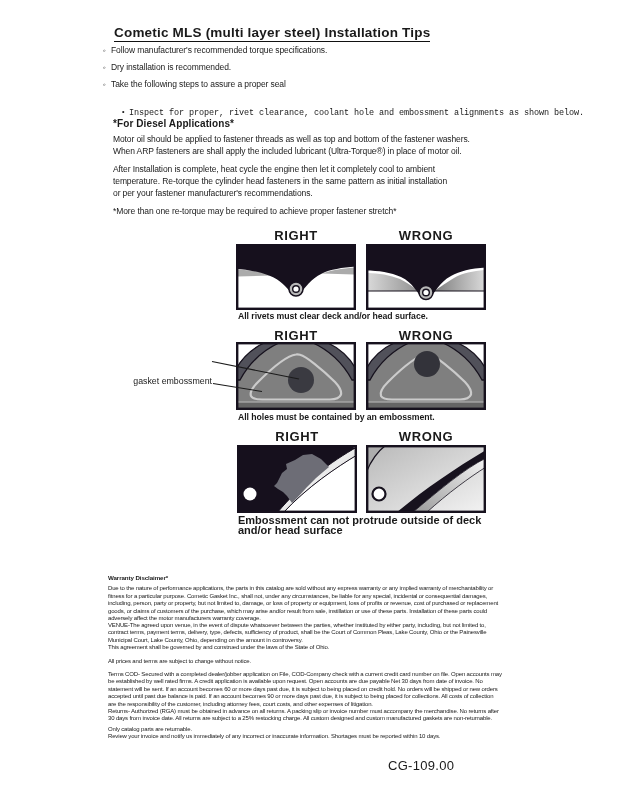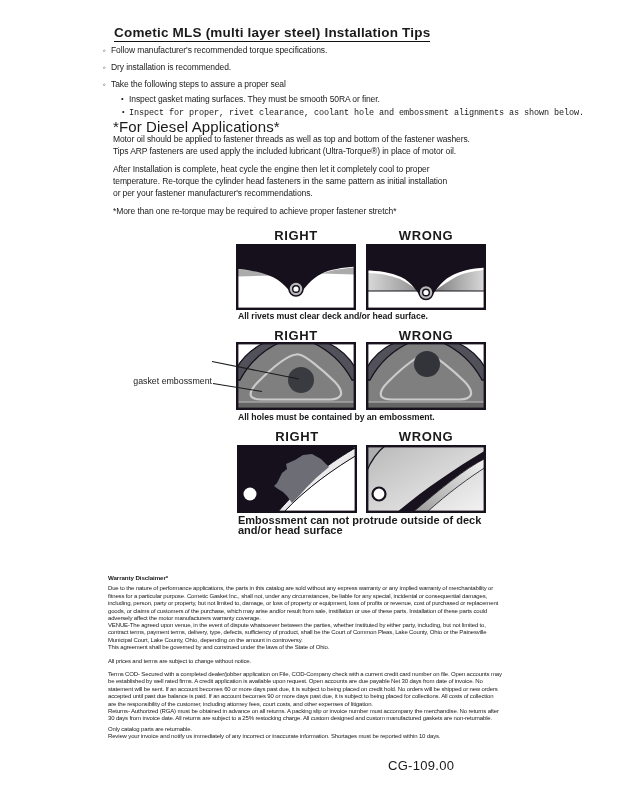--- a/index.html
+++ b/index.html
@@ -4,50 +4,49 @@
 <style>
   html,body{margin:0;padding:0;background:#fff;}
   .page{position:relative;width:618px;height:800px;background:#ffffff;overflow:hidden;
         font-family:"Liberation Sans",sans-serif;color:#1a1a1a;}
   .abs{position:absolute;}
   .nowrap{white-space:nowrap;}
   .title{font-size:13.5px;font-weight:bold;letter-spacing:.2px;border-bottom:1.6px solid #111;padding-bottom:1px;}
   .bullet-row{font-size:8.5px;letter-spacing:-0.1px;white-space:nowrap;}
   .marker{display:inline-block;width:8px;font-size:7.5px;vertical-align:top;position:relative;top:0.5px;}
   .body-par div{font-size:8.5px;letter-spacing:-0.1px;line-height:12.2px;white-space:nowrap;}
-  .diesel-head{font-size:15px;font-weight:normal;letter-spacing:.1px;}
+  .diesel-head{font-size:10px;font-weight:bold;letter-spacing:.1px;}
   .rw-label{width:120px;text-align:center;font-size:13px;font-weight:bold;letter-spacing:.6px;}
   .diag-caption{font-size:8.7px;font-weight:bold;letter-spacing:-0.05px;white-space:nowrap;text-align:right;}
   .diag-caption3 div{font-size:11px;font-weight:bold;line-height:10px;white-space:nowrap;}
   .callout{font-size:8.8px;line-height:9.9px;text-align:right;width:112px;}
   .fineprint div{font-size:6px;letter-spacing:-0.15px;line-height:7.55px;white-space:nowrap;}
   .fp-head{font-size:6.2px;font-weight:bold;letter-spacing:-0.1px;}
   .pagenum{font-size:13px;letter-spacing:.3px;}
   svg{display:block;}
 </style>
 </head>
 <body>
 
 <div class="page">
 
   <div class="abs title" style="left:114px;top:25px;">Cometic MLS (multi layer steel) Installation Tips</div>
 
   <div class="abs bullet-row" style="left:103px;top:45px;"><span class="marker">◦</span><span>Follow manufacturer's recommended torque specifications.</span></div>
   <div class="abs bullet-row" style="left:103px;top:62px;"><span class="marker">◦</span><span>Dry installation is recommended.</span></div>
   <div class="abs bullet-row" style="left:103px;top:79px;"><span class="marker">◦</span><span>Take the following steps to assure a proper seal</span></div>
-  <div class="abs bullet-row" style="left:121px;top:93.5px;"><span class="marker">•</span><span>Inspect gasket mating surfaces.  They must be smooth 50RA or finer.</span></div>
   <div class="abs bullet-row" style="left:121px;top:107.5px;font-family:Liberation Mono, monospace;"><span class="marker">•</span><span>Inspect for proper, rivet clearance, coolant hole and embossment alignments as shown below.</span></div>
 
   <div class="abs diesel-head" style="left:113px;top:118px;">*For Diesel Applications*</div>
   <div class="abs body-par" style="left:113px;top:132.5px;">
       <div>Motor oil should be applied to fastener threads as well as top and bottom of the fastener washers.</div>
-      <div>Tips ARP fasteners are used apply the included lubricant (Ultra-Torque®) in place of motor oil.</div>
+      <div>When ARP fasteners are shall apply the included lubricant (Ultra-Torque®) in place of motor oil.</div>
     </div>
   <div class="abs body-par" style="left:113px;top:163px;">
-      <div>After Installation is complete, heat cycle the engine then let it completely cool to proper</div>
+      <div>After Installation is complete, heat cycle the engine then let it completely cool to ambient</div>
       <div>temperature. Re-torque the cylinder head fasteners in the same pattern as initial installation</div>
       <div>or per your fastener manufacturer's recommendations.</div>
     </div>
   <div class="abs body-par" style="left:113px;top:205px;">
       <div class="nowrap">*More than one re-torque may be required to achieve proper fastener stretch*</div>
     </div>
 
   <div class="abs rw-label" style="left:236px;top:228px;">RIGHT</div>
   <div class="abs rw-label" style="left:366px;top:228px;">WRONG</div>
 

